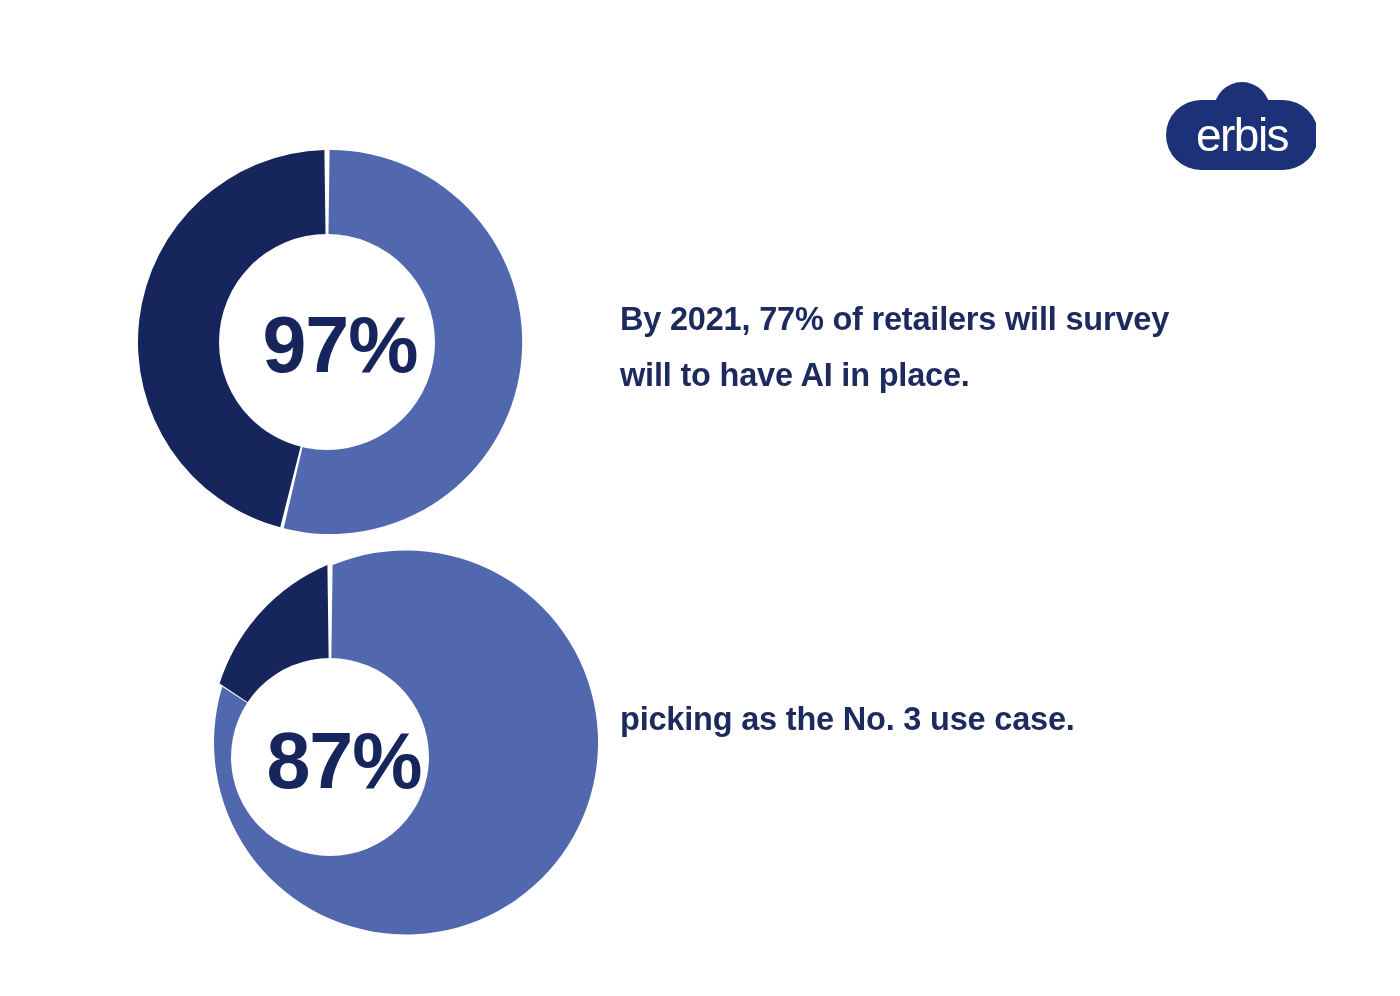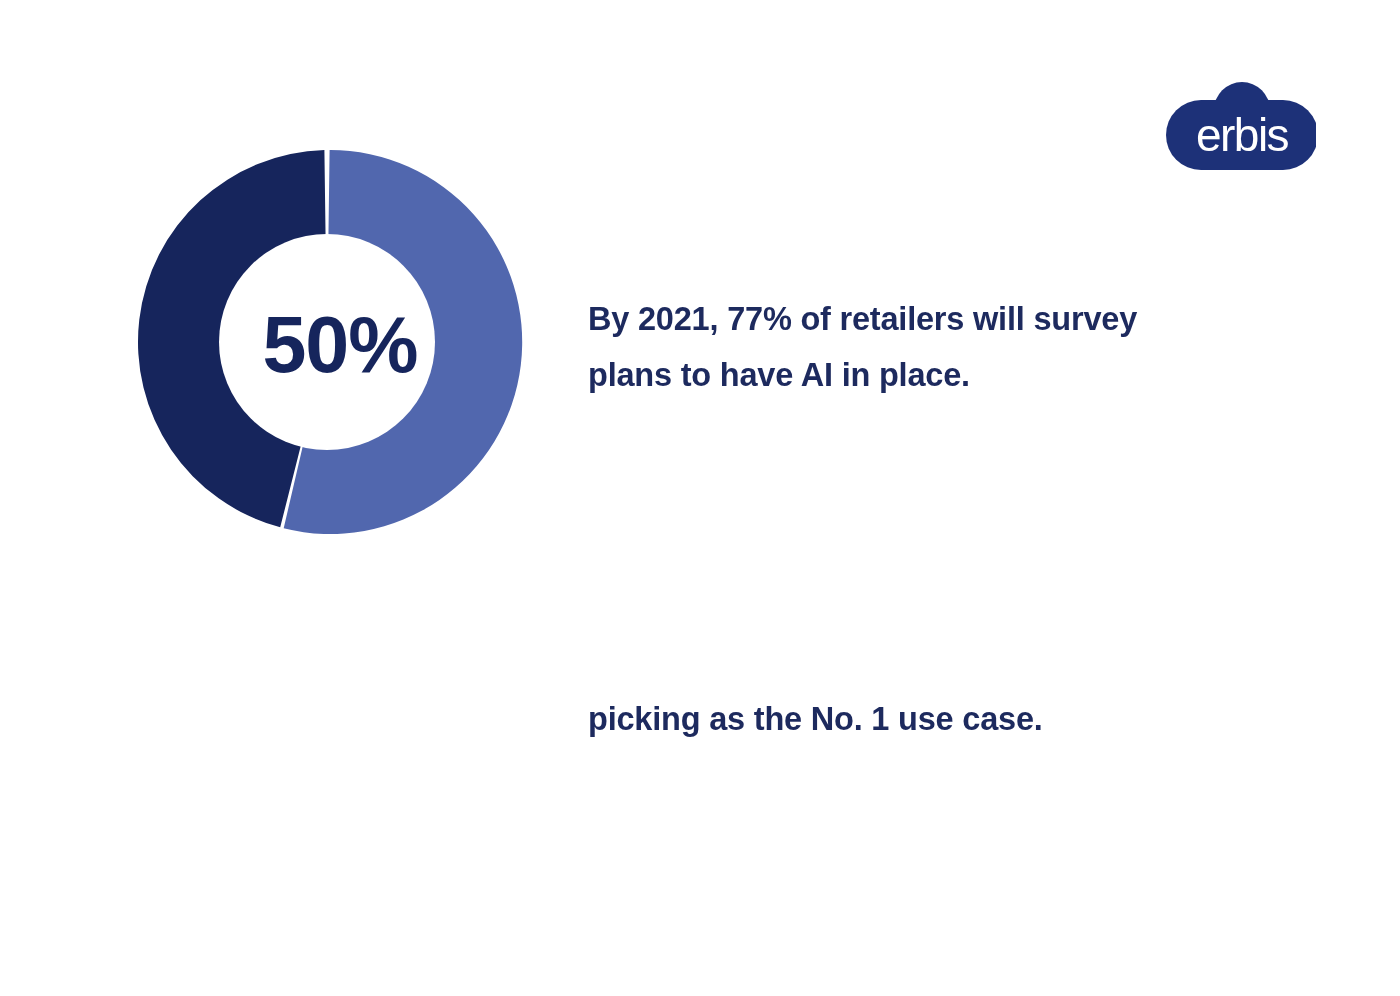--- a/index.html
+++ b/index.html
@@ -74,21 +74,21 @@
     left: 588px;
     font-family: "Liberation Sans", sans-serif;
     font-weight: bold;
     font-size: 32.5px;
     line-height: 56px;
     letter-spacing: -0.2px;
     color: #1D2A5E;
   }
   #statement-1 { top: 291px; width: 640px; }
   #statement-2 { top: 691px; width: 660px; }
-  .statement-line { display: block; white-space: nowrap; }
+  .statement-line { display: block; white-space: nowrap; margin-left: 32px; }
 </style>
 </head>
 <body>
 
 <div id="canvas">
 
   <div class="logo">
     <svg viewBox="0 0 152 92" xmlns="http://www.w3.org/2000/svg" aria-hidden="true">
       <g>
 
@@ -113,27 +113,50 @@
       <g>
         <path d="M 195 195
                  L 148.20 380.37
                  A 192 192 0 0 1 192.40 3.02
                  L 195 195 Z" fill="#16255C"></path>
       </g>
 
       <circle cx="195" cy="195" r="108" fill="#FFFFFF"></circle>
     </svg>
     <div class="donut-center-label">
-      <span>50%</span>
+      <span>97%</span>
     </div>
   </div>
 
+  <div class="donut" id="donut-2">
+    <svg viewBox="0 0 390 390" xmlns="http://www.w3.org/2000/svg">
+
+      <g>
+        <path d="M 195 195
+                 L 197.6 3.02
+                 A 192 192 0 1 1 87.31 124.63
+                 L 195 195 Z" fill="#5167AE"></path>
+      </g>
+
+      <g>
+        <path d="M 195 195
+                 L 84.60 121.52
+                 A 192 192 0 0 1 192.40 3.02
+                 L 195 195 Z" fill="#16255C"></path>
+      </g>
+
+      <circle cx="195" cy="195" r="99" fill="#FFFFFF"></circle>
+    </svg>
+    <div class="donut-center-label">
+      <span>87%</span>
+    </div>
+  </div>
 
   <div class="statement" id="statement-1">
     <span class="statement-line">By 2021, 77% of retailers will survey</span>
-    <span class="statement-line">plans to have AI in place.</span>
+    <span class="statement-line">will to have AI in place.</span>
   </div>
 
   <div class="statement" id="statement-2">
-    <span class="statement-line">picking as the No. 1 use case.</span>
+    <span class="statement-line">picking as the No. 3 use case.</span>
   </div>
 
 </div>
 
 </body></html>

